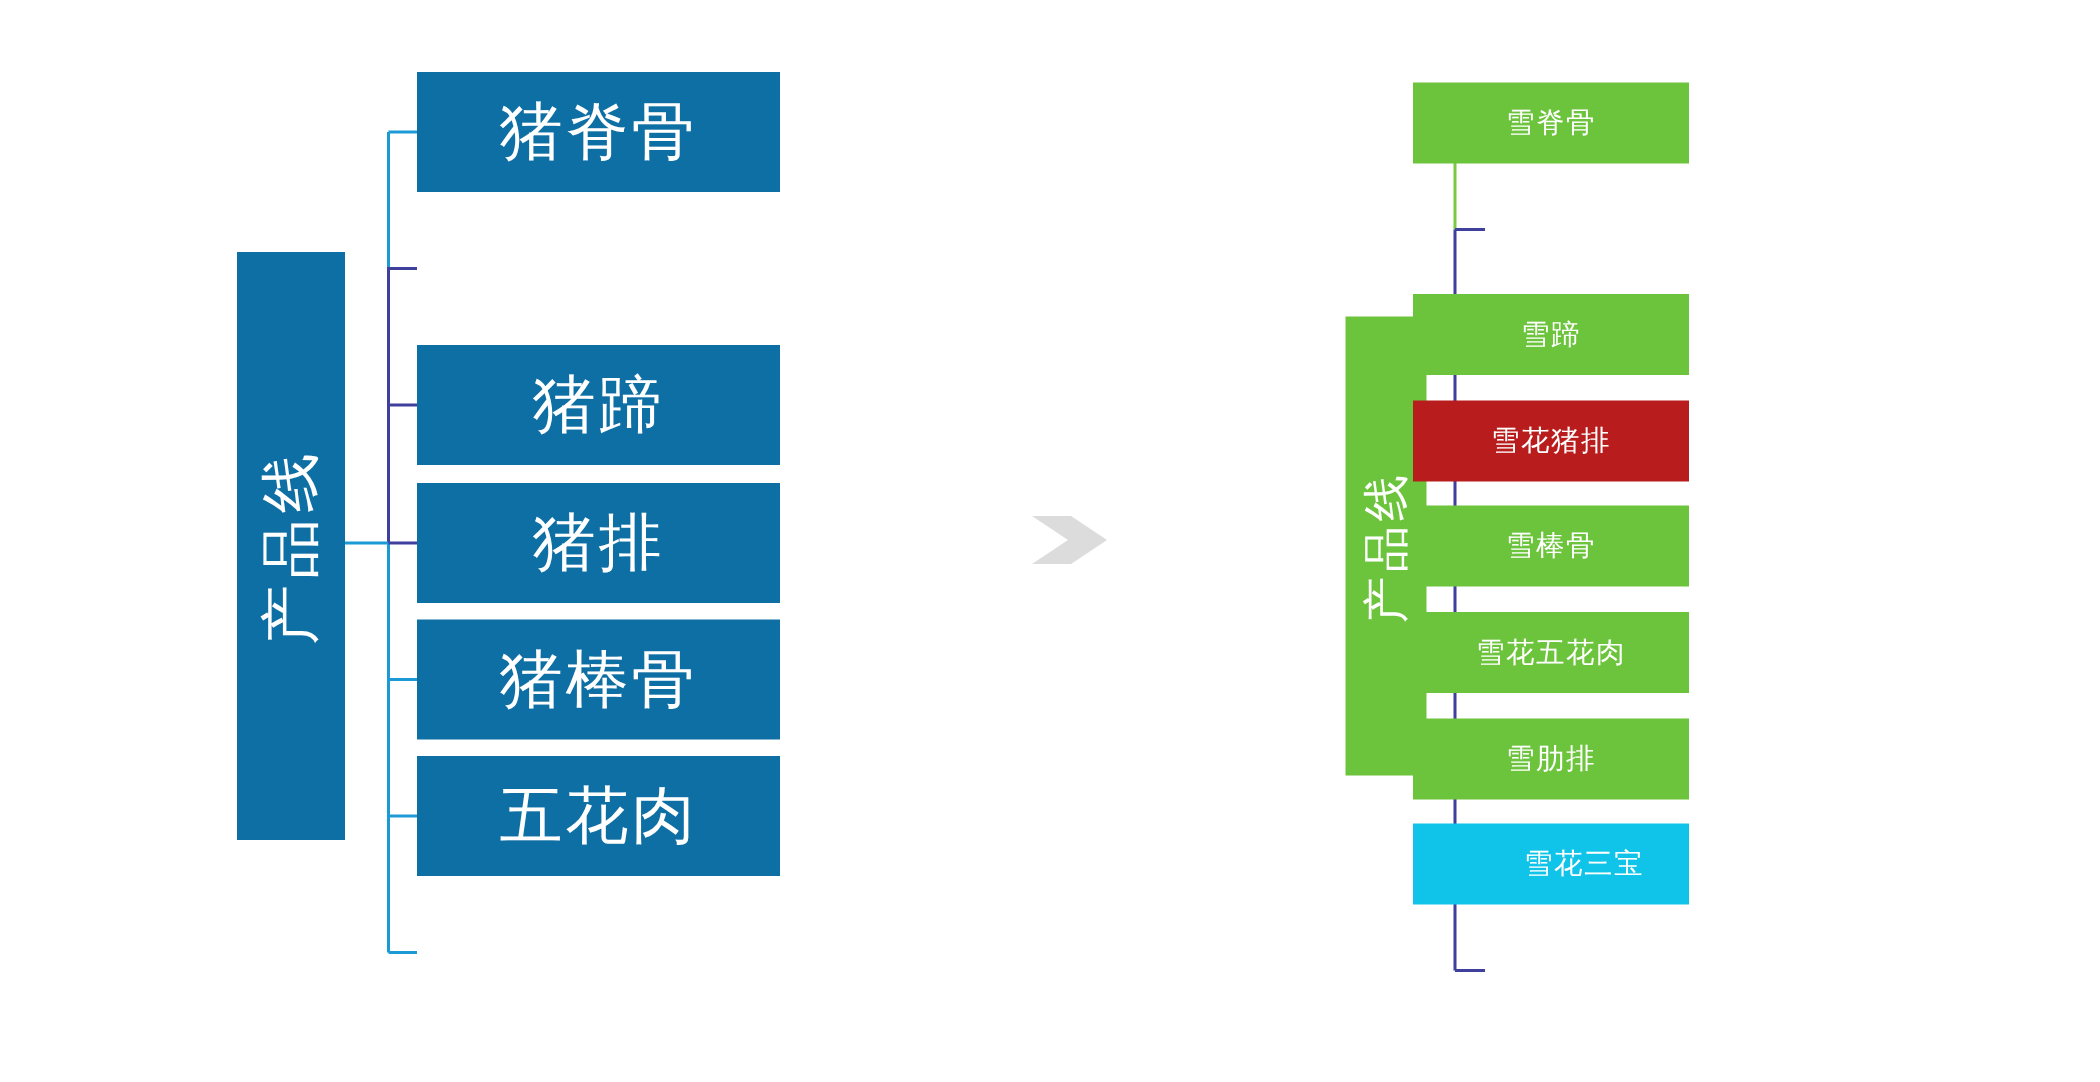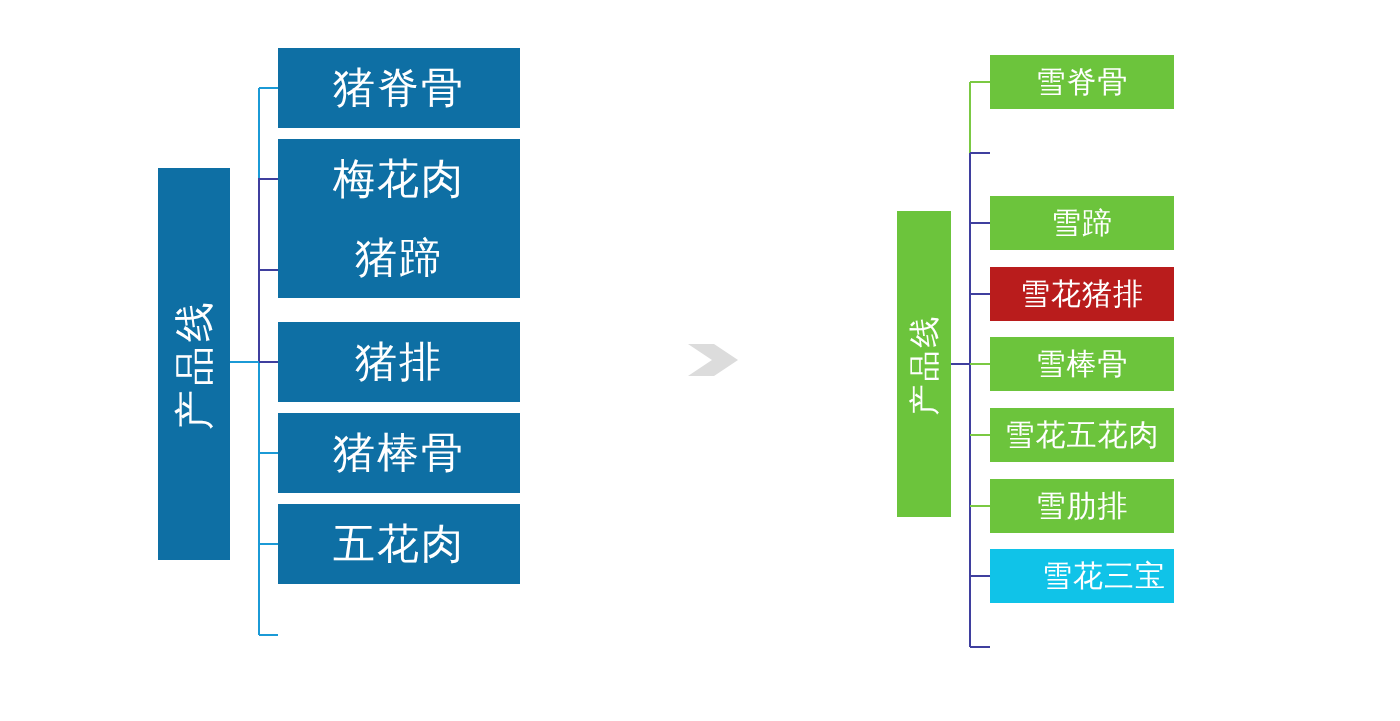--- a/index.html
+++ b/index.html
@@ -23,20 +23,21 @@
 
   
   .node {
     position: absolute;
     display: flex;
     align-items: center;
     justify-content: center;
     color: #ffffff;
     box-sizing: border-box;
     white-space: nowrap;
+    font-family: Liberation Serif, serif;
   }
 
   
   .left-root {
     left: 158px;
     top: 168px;
     width: 72px;
     height: 392px;
     background: #0E6FA4;
   }
@@ -63,24 +64,24 @@
     height: 306px;
     background: #6CC43C;
   }
   .right-root .vlabel {
     transform: rotate(-90deg);
     font-size: 31px;
     letter-spacing: 3px;
     line-height: 1;
   }
   .right-leaf {
-    left: 990px;
+    left: 942px;
     width: 184px;
     height: 54px;
-    font-size: 30px;
+    font-size: 19px;
     letter-spacing: 1px;
   }
   .fill-green { background: #6CC43C; }
   .fill-amber { background: #b91c1c; }
   .fill-cyan  { background: #10C3E8; padding-left: 44px; }
 
   
   #wires {
     position: absolute;
     left: 0; top: 0;
@@ -138,24 +139,21 @@
     </g>
   </svg>
 
   <div class="node left-root">
     <span class="vlabel">产品线</span>
   </div>
 
   <div class="node left-leaf" style="top:48px">
     <span>猪脊骨</span>
   </div>
-  <div class="node left-leaf" style="top:139px">
-    <span>梅花肉</span>
-  </div>
-  <div class="node left-leaf" style="top:218px">
+  <div class="node left-leaf" style="top:230px">
     <span>猪蹄</span>
   </div>
   <div class="node left-leaf" style="top:413px">
     <span>猪棒骨</span>
   </div>
   <div class="node left-leaf" style="top:322px">
     <span>猪排</span>
   </div>
   <div class="node left-leaf" style="top:504px">
     <span>五花肉</span>

